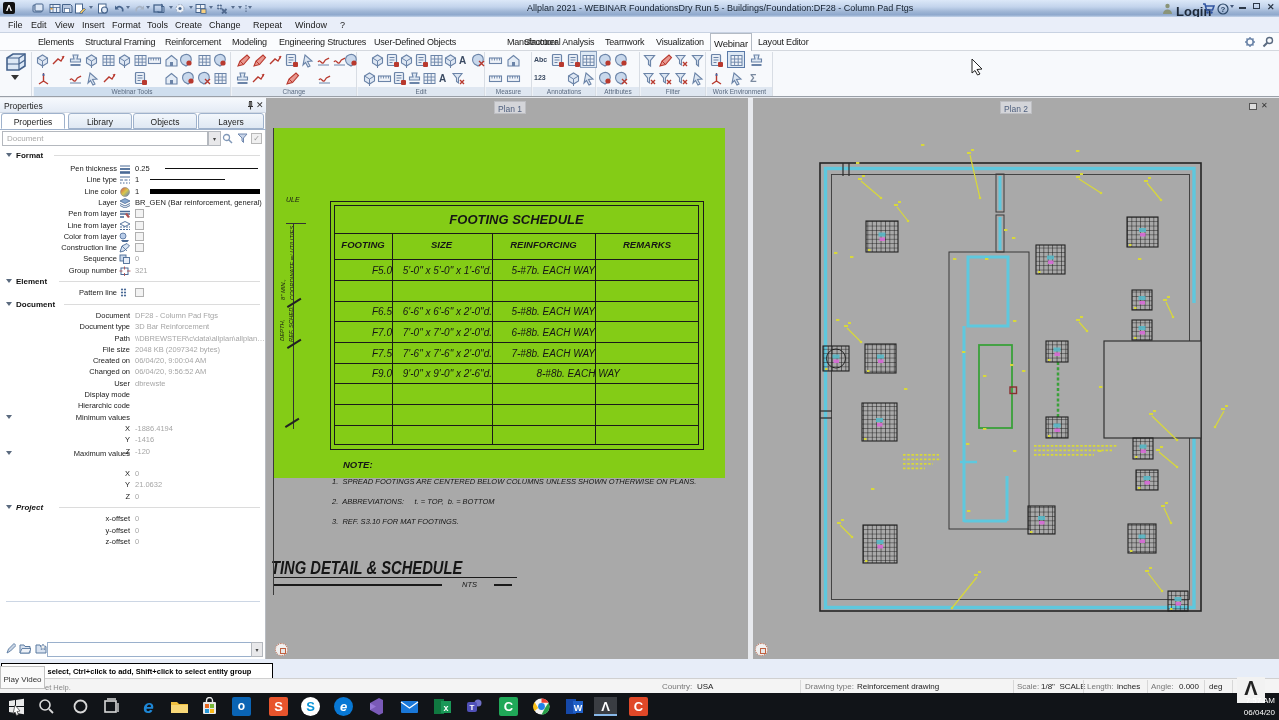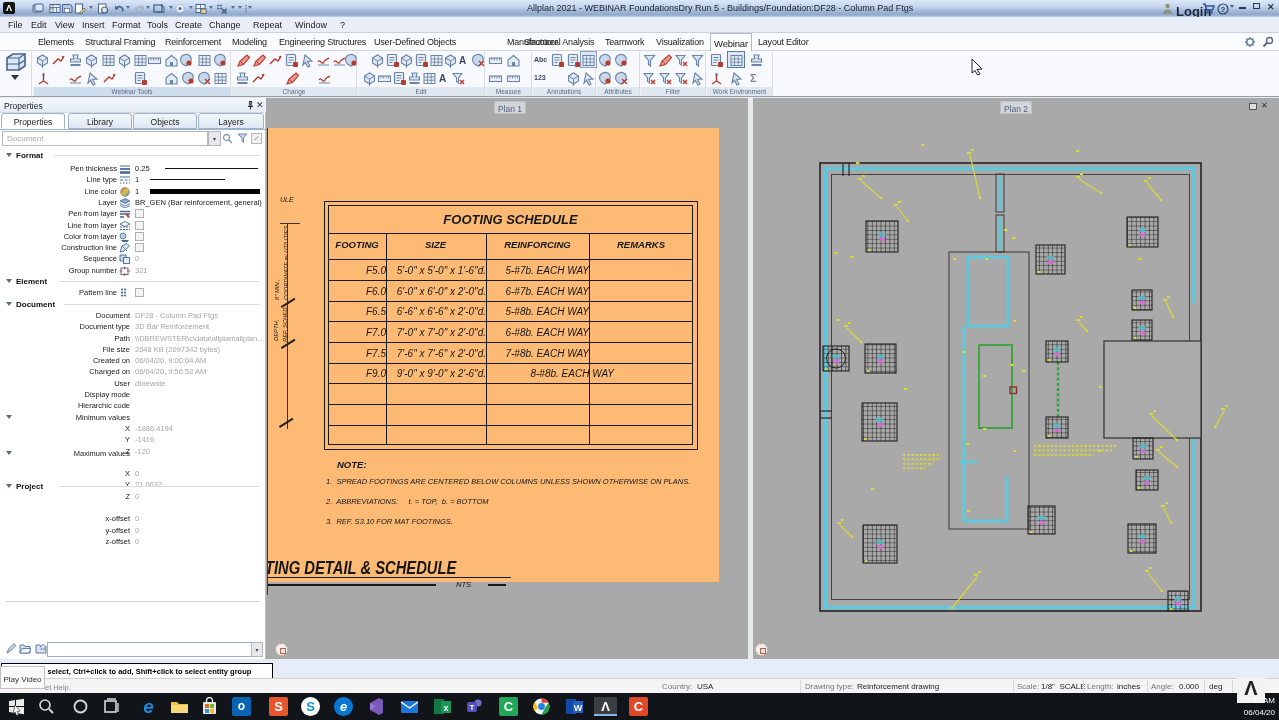--- a/index.html
+++ b/index.html
@@ -43,21 +43,21 @@
 .phdr { position:absolute; font-size:8px; font-weight:bold; color:#111; }
 .cb { position:absolute; left:135px; top:0px; width:9px; height:9px; background:#f3f3f3; border:1px solid #b0b0b0; }
 .pico { position:absolute; left:119px; top:0px; }
 .tri { position:absolute; width:0; height:0; border-left:3.5px solid transparent; border-right:3.5px solid transparent; border-top:4.5px solid #5a6a7e; }
 
 
 .vp-tab { position:absolute; top:3px; height:13px; background:#d4d5d9; border:1px solid #bdbec2; font-size:8.5px; color:#50617f; text-align:center; padding-top:2px; }
 #vp1 { left:267px; top:0; width:481px; height:561px; background:#a9a9a9; overflow:hidden; }
 #vp2 { left:753px; top:0; width:526px; height:561px; background:#a9a9a9; overflow:hidden; }
 #split { left:748px; top:0; width:5px; height:561px; background:#e8eaee; }
-#paper { position:absolute; left:0; top:30px; width:452px; height:454px; background:#fdba74; }
+#paper { position:absolute; left:6px; top:30px; width:452px; height:350px; background:#84cc16; }
 .it { position:absolute; font-style:italic; color:#161616; white-space:nowrap; }
 .rowln { position:absolute; left:61px; width:365px; height:1px; background:#1a1a1a; }
 .trow span { position:absolute; text-align:right; font-style:italic; font-size:10px; color:#161616; white-space:nowrap; }
 .trow { position:absolute; width:452px; height:12px; }
 .vt { position:absolute; font-style:italic; font-size:5.8px; color:#161616; transform-origin:0 0; transform:rotate(-90deg); white-space:nowrap; }
 .compass { position:absolute; width:13px; height:13px; border-radius:50%; background:#f0f0f0; border:1px dotted #c06040; }
 .compass::after { content:""; position:absolute; left:3.5px; top:3.5px; width:4px; height:4px; border:1px solid #c06040; background:#e8e8e8; }
 
 
 #msgarea { left:0; top:659px; width:1279px; height:19px; background:#e7edf8; }
@@ -727,21 +727,21 @@
           <span class="pval gray">0</span>
         </div>
       <div class="prow" style="top:382.4px;">
           <span class="plab2">Y</span>
           <span class="pval gray">21.0632</span>
         </div>
       <div class="prow" style="top:393.7px;">
           <span class="plab2">Z</span>
           <span class="pval gray">0</span>
         </div>
-      <div class="prow" style="top:384px;">
+      <div class="prow" style="top:405px;font-style:italic;">
           <div class="tri" style="left:6px;top:2px;"></div>
           <span class="phdr" style="left:16px;">Project</span>
           <div style="position:absolute;left:59px;right:6px;top:4px;height:1px;background:#dcdcdc;"></div>
         </div>
       <div class="prow" style="top:416.3px;">
           <span class="plab2">x-offset</span>
           <span class="pval gray">0</span>
         </div>
       <div class="prow" style="top:427.6px;text-align:center;">
           <span class="plab2">y-offset</span>
@@ -787,25 +787,20 @@
       <div class="rowln" style="top:193.3px;"></div>
         <div class="rowln" style="top:214px;"></div>
       <div class="rowln" style="top:234.6px;"></div>
         <div class="rowln" style="top:255.3px;"></div>
       <div class="rowln" style="top:276px;"></div>
         <div class="rowln" style="top:296.6px;"></div>
       <div class="trow" style="top:137px;">
           <span style="left:61px;width:58px;">F5.0</span>
           <span style="left:118px;width:101px;">5'-0" x 5'-0" x 1'-6"d.</span>
           <span style="left:219px;width:103px;">5-#7b. EACH WAY</span>
-        </div>
-      <div class="trow" style="top:157.6px;">
-          <span style="left:61px;width:58px;">F6.0</span>
-          <span style="left:118px;width:101px;">6'-0" x 6'-0" x 2'-0"d.</span>
-          <span style="left:219px;width:103px;">6-#7b. EACH WAY</span>
         </div>
       <div class="trow" style="top:178.3px;">
           <span style="left:61px;width:58px;">F6.5</span>
           <span style="left:118px;width:101px;">6'-6" x 6'-6" x 2'-0"d.</span>
           <span style="left:219px;width:103px;">5-#8b. EACH WAY</span>
         </div>
       <div class="trow" style="top:199px;">
           <span style="left:61px;width:58px;">F7.0</span>
           <span style="left:118px;width:101px;">7'-0" x 7'-0" x 2'-0"d.</span>
           <span style="left:219px;width:103px;">6-#8b. EACH WAY</span>

